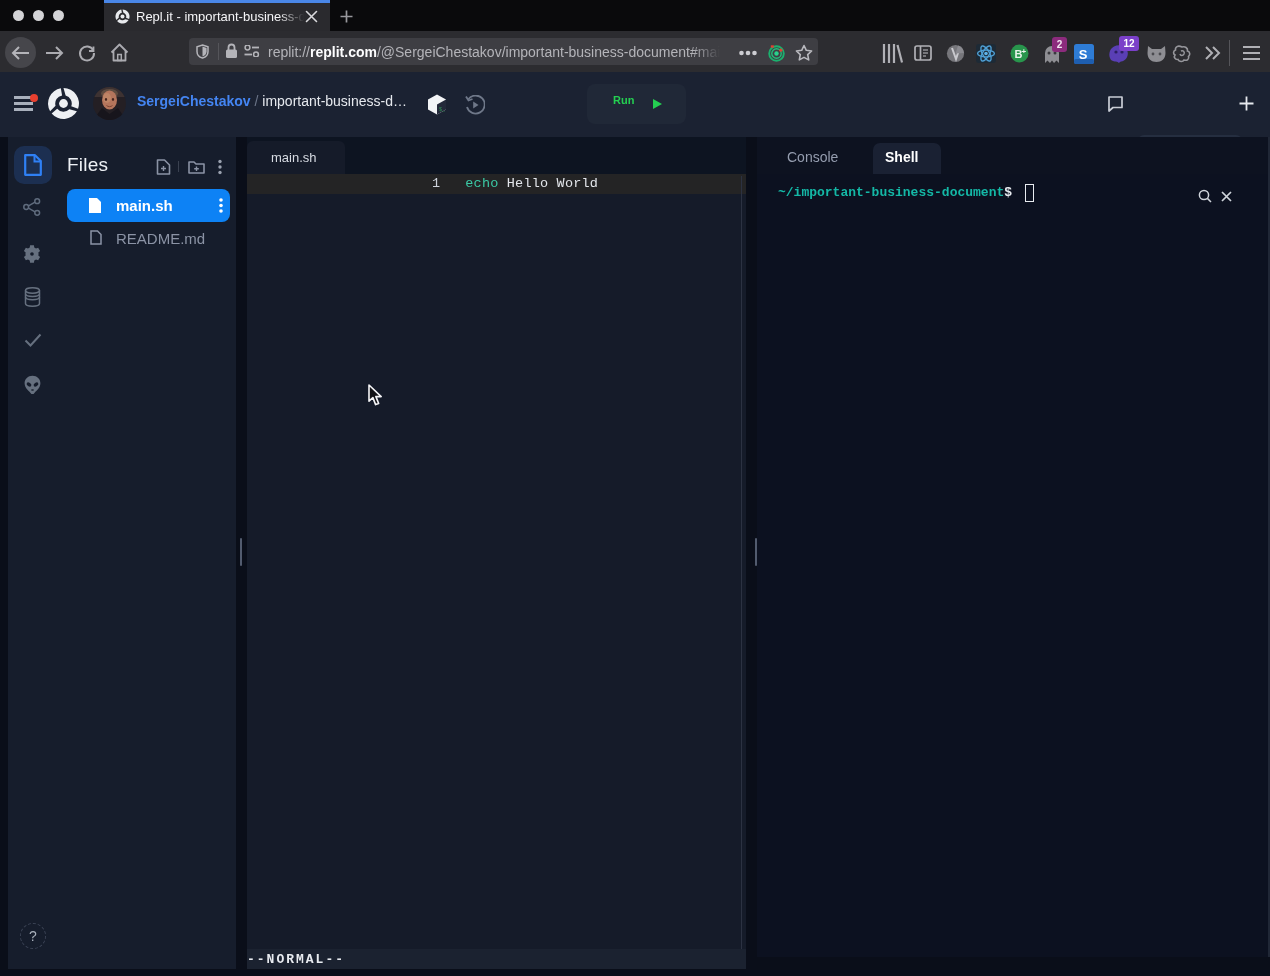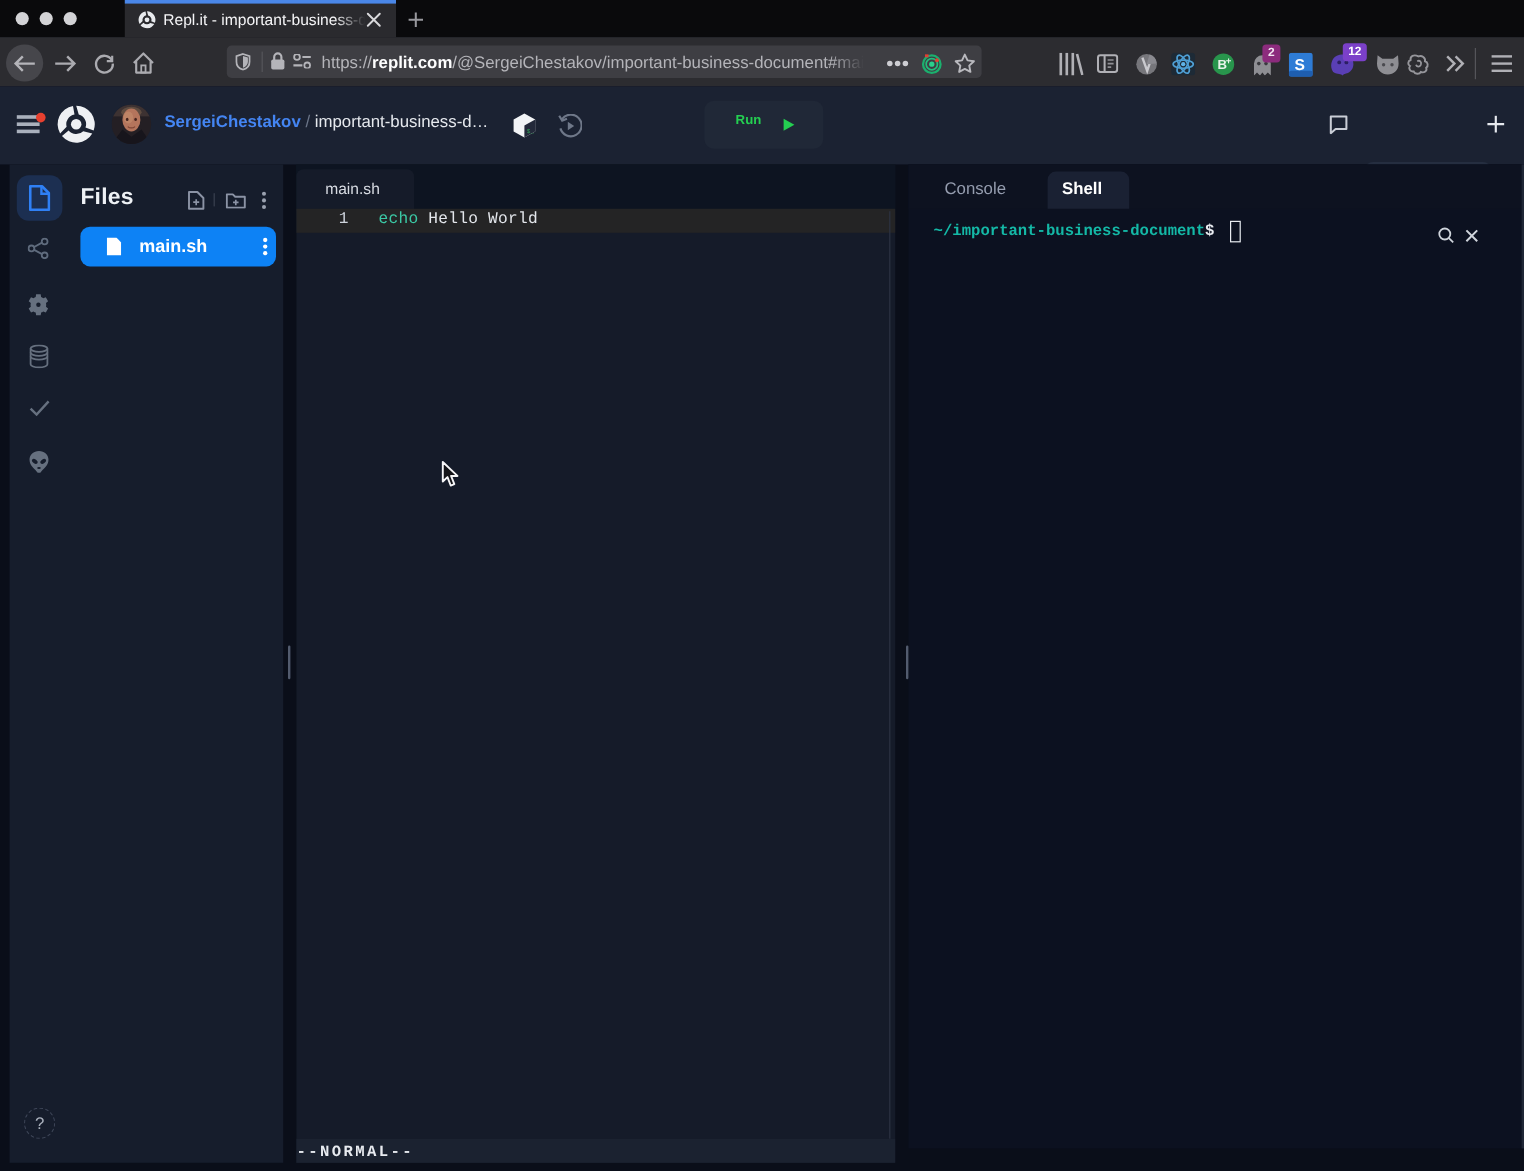--- a/index.html
+++ b/index.html
@@ -28,31 +28,31 @@
   #crumb { left:137px; top:93px; font-size:14px; color:#e6e9ee; }
   #crumb .u { color:#4485f2; font-weight:bold; }
   #crumb .s { color:#6c7689; }
   #runbtn { left:587px; top:84px; width:99px; height:40px; border-radius:8px; background:#202837; }
   #runbtn span { position:absolute; left:26px; top:10px; font-size:11px; font-weight:bold; color:#24cf51;}
   #sharebtn { left:1138px; top:88px; width:104px; height:31px; border-radius:6px; background:#252e40;margin-top:47px; }
   #sharebtn span { position:absolute; left:40px; top:7px; font-size:14px; font-weight:bold; color:#e8ebf0;}
   
   #filespanel { left:8px; top:137px; width:228px; height:832px; background:#161d2c; }
   #filetile { left:6px; top:9px; width:38px; height:38px; border-radius:10px; background:#1c2f51; }
-  #ftitle { left:59px; top:17px; font-size:19px; font-weight:bold; color:#eef1f5; letter-spacing:.2px;}
+  #ftitle { left:59px; top:17px; font-size:19px; font-weight:normal; color:#eef1f5; letter-spacing:.2px;}
   #mainrow { left:59px; top:52px; width:163px; height:33px; border-radius:8px; background:#0d82f5; }
   #mainrow span { position:absolute; left:49px; top:8px; font-size:15px; font-weight:bold; color:#fff;}
   #readmerow { left:59px; top:85px; width:163px; height:33px; }
   #readmerow span { position:absolute; left:49px; top:8px; font-size:15px; color:#8b93a5;}
   #editor { left:247px; top:137px; width:499px; height:832px; background:#151b29; }
   #edtabrow { left:0; top:0; width:499px; height:39px; background:#0d1421; }
   #edtab { left:0; top:4px; width:98px; height:35px; background:#151b29; border-top-left-radius:6px; border-top-right-radius:6px;}
   #edtab span { position:absolute; left:24px; top:9px; font-size:13px; color:#d7dbe2; }
   #activeline { left:0; top:37px; width:499px; height:20px; background:#242425; }
-  #codeline { left:2px; top:39px; width:499px; font-family:"Liberation Mono",monospace; font-size:13.5px; letter-spacing:.2px; color:#e3e6eb; white-space:pre;}
+  #codeline { left:2px; top:39px; width:499px; font-family:"Liberation Mono",monospace; font-size:13.5px; letter-spacing:.2px; color:#e3e6eb; white-space:pre;text-align:center;}
   #codeline .kw { color:#3bc9a5; }
   #codeline .ln { color:#ced3dc; }
   #edruler { left:494px; top:39px; width:1px; height:773px; background:#2c3242; }
   #edstatus { left:0; top:812px; width:499px; height:20px; background:#1b2230; }
   #edstatus span { position:absolute; left:0px; top:3px; font-family:"Liberation Mono",monospace;
      font-size:13px; font-weight:bold; color:#e8ebf0; letter-spacing:2px;}
   #console { left:757px; top:137px; width:513px; height:820px; background:#0c1120; }
   #ctabrow { left:0; top:0; width:513px; height:37px; background:#0d1220; }
   #ctab { left:116px; top:6px; width:68px; height:31px; background:#1a2133; border-radius:7px 7px 0 0; }
   .ctxt { position:absolute; top:12px; font-size:14px; }
@@ -112,21 +112,21 @@
   <svg class="abs" style="left:225px;top:43px;" width="13" height="16" viewBox="0 0 13 16">
     <rect x="1" y="6.5" width="11" height="8.5" rx="1.5" fill="#b4b4b9"></rect>
     <path d="M3.5 7 V4.5 A3 3 0 0 1 9.5 4.5 V7" fill="none" stroke="#b4b4b9" stroke-width="1.8"></path>
     </svg>
   <svg class="abs" style="left:244px;top:45px;" width="16" height="12" viewBox="0 0 16 12">
     <circle cx="3.5" cy="2.5" r="2.4" fill="none" stroke="#b4b4b9" stroke-width="1.5"></circle>
     <path d="M8 2.5 H15" stroke="#b4b4b9" stroke-width="1.8"></path>
     <circle cx="12" cy="9.5" r="2.4" fill="none" stroke="#b4b4b9" stroke-width="1.5"></circle>
     <path d="M0.5 9.5 H8" stroke="#b4b4b9" stroke-width="1.8"></path>
     </svg>
-  <div class="abs" id="urltext"><span style="color:#b4b4b9">https://</span><b>replit.com</b>/@SergeiChestakov/important-business-document#mai</div>
+  <div class="abs" id="urltext"><span style="color:#b4b4b9">replit://</span><b>replit.com</b>/@SergeiChestakov/important-business-document#mai</div>
   <div class="abs" style="left:738px;top:49px;width:20px;height:8px;">
     <svg width="20" height="8">
         <g fill="#cdcdd2">
           <circle cx="3.5" cy="4" r="2.3"></circle>
           <circle cx="10" cy="4" r="2.3"></circle>
           <circle cx="16.5" cy="4" r="2.3"></circle>
         </g>
       </svg>
     </div>
   <svg class="abs" style="left:768px;top:45px;" width="17" height="17" viewBox="0 0 17 17">
@@ -297,20 +297,26 @@
         </svg>
       <span>main.sh</span>
       <svg class="abs" style="left:151px;top:8px;" width="6" height="17" viewBox="0 0 6 17">
         <g fill="#fff">
             <circle cx="3" cy="3" r="1.8"></circle>
             <circle cx="3" cy="8.5" r="1.8"></circle>
             <circle cx="3" cy="14" r="1.8"></circle>
           </g>
         </svg>
     </div>
+    <div class="abs" id="readmerow">
+      <svg class="abs" style="left:23px;top:8px;" width="12" height="15" viewBox="0 0 12 15">
+        <path d="M1 1 H7.5 L11 4.5 V14 H1 Z" fill="none" stroke="#8b93a5" stroke-width="1.5"></path>
+        </svg>
+      <span>README.md</span>
+    </div>
     <svg class="abs" style="left:15px;top:61px;" width="18" height="18" viewBox="0 0 18 18">
       <g fill="none" stroke="#5f6b7d" stroke-width="1.5">
       <circle cx="3.2" cy="9" r="2.4"></circle>
           <circle cx="14.2" cy="3.2" r="2.4"></circle>
           <circle cx="14.2" cy="14.8" r="2.4"></circle>
       <path d="M5.5 7.8 L12 4.2 M5.5 10.2 L12 13.8"></path>
         </g>
       </svg>
     <svg class="abs" style="left:14px;top:107px;" width="20" height="20" viewBox="0 0 24 24">
       <path fill="#66707f" d="M12 8.2 A3.8 3.8 0 1 0 12 15.8 A3.8 3.8 0 1 0 12 8.2 M9.7 1.5 L9.3 4.2 A8 8 0 0 0 7.2 5.4 L4.6 4.4 L2.3 8.4 L4.4 10.1 A8 8 0 0 0 4.4 13.9 L2.3 15.6 L4.6 19.6 L7.2 18.6 A8 8 0 0 0 9.3 19.8 L9.7 22.5 H14.3 L14.7 19.8 A8 8 0 0 0 16.8 18.6 L19.4 19.6 L21.7 15.6 L19.6 13.9 A8 8 0 0 0 19.6 10.1 L21.7 8.4 L19.4 4.4 L16.8 5.4 A8 8 0 0 0 14.7 4.2 L14.3 1.5 Z"></path>

